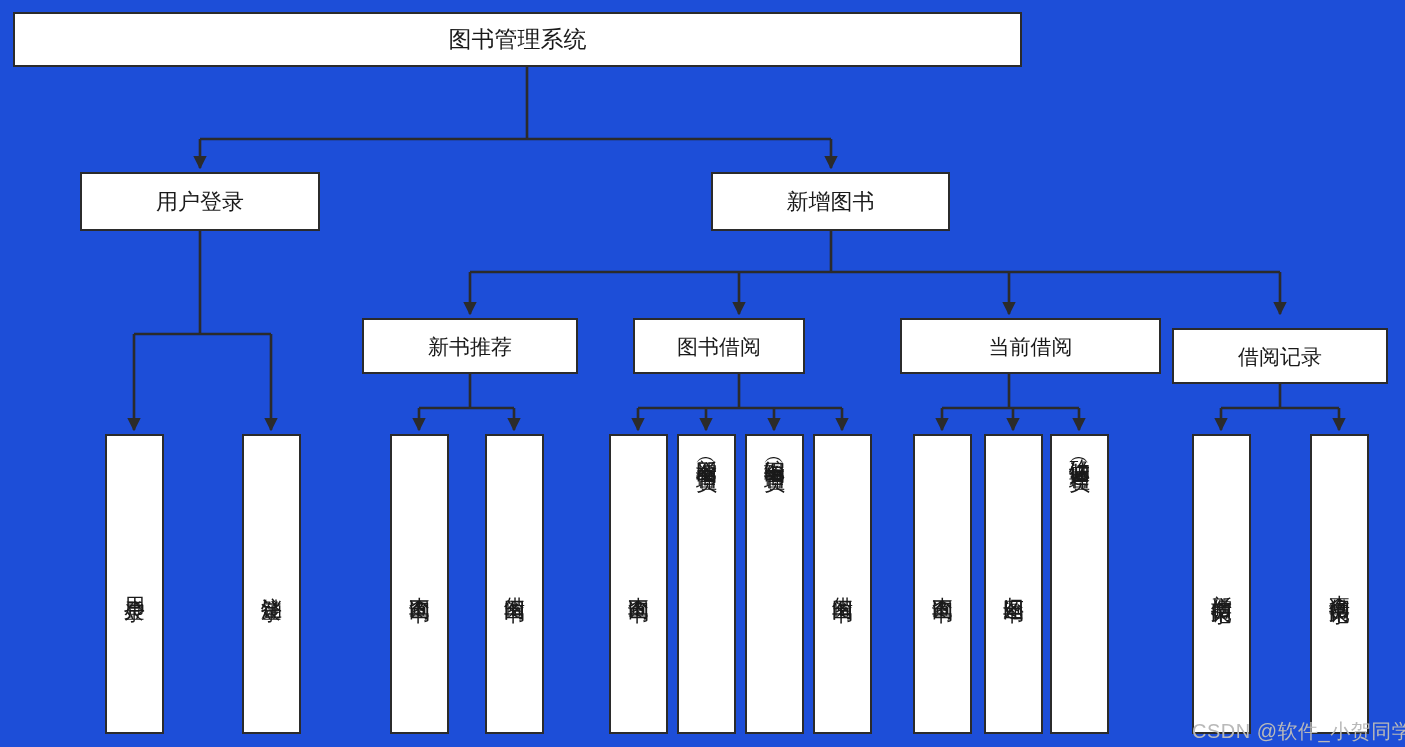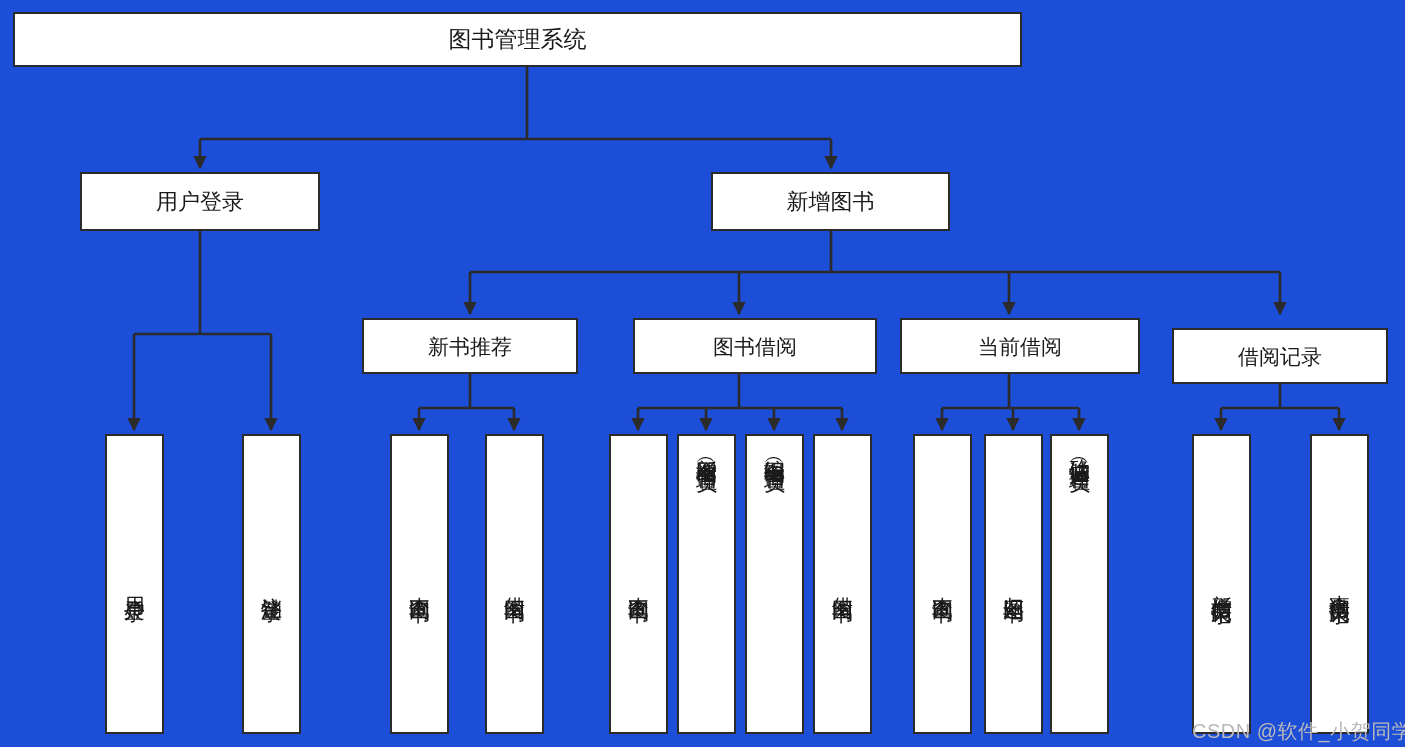--- a/index.html
+++ b/index.html
@@ -132,24 +132,24 @@
   <div class="node level2" style="left:80px; top:172px; width:240px; height:59px;">
     <span class="htext">用户登录</span>
   </div>
   <div class="node level2" style="left:711px; top:172px; width:239px; height:59px;">
     <span class="htext">新增图书</span>
   </div>
 
   <div class="node level3" style="left:362px; top:318px; width:216px; height:56px;justify-content:center;">
     <span class="htext">新书推荐</span>
   </div>
-  <div class="node level3" style="left:633px; top:318px; width:244px; height:56px;">
+  <div class="node level3" style="left:633px; top:318px; width:172px; height:56px;">
     <span class="htext">图书借阅</span>
   </div>
-  <div class="node level3" style="left:900px; top:318px; width:240px; height:56px;">
+  <div class="node level3" style="left:900px; top:318px; width:261px; height:56px;">
     <span class="htext">当前借阅</span>
   </div>
   <div class="node level3" style="left:1172px; top:328px; width:216px; height:56px;">
     <span class="htext">借阅记录</span>
   </div>
 
   <div class="node leaf" style="left:105px; top:434px; width:59px; height:300px; justify-content:center;">
     <span class="vtext">用户登录</span>
   </div>
   <div class="node leaf" style="left:242px; top:434px; width:59px; height:300px; justify-content:center;">

